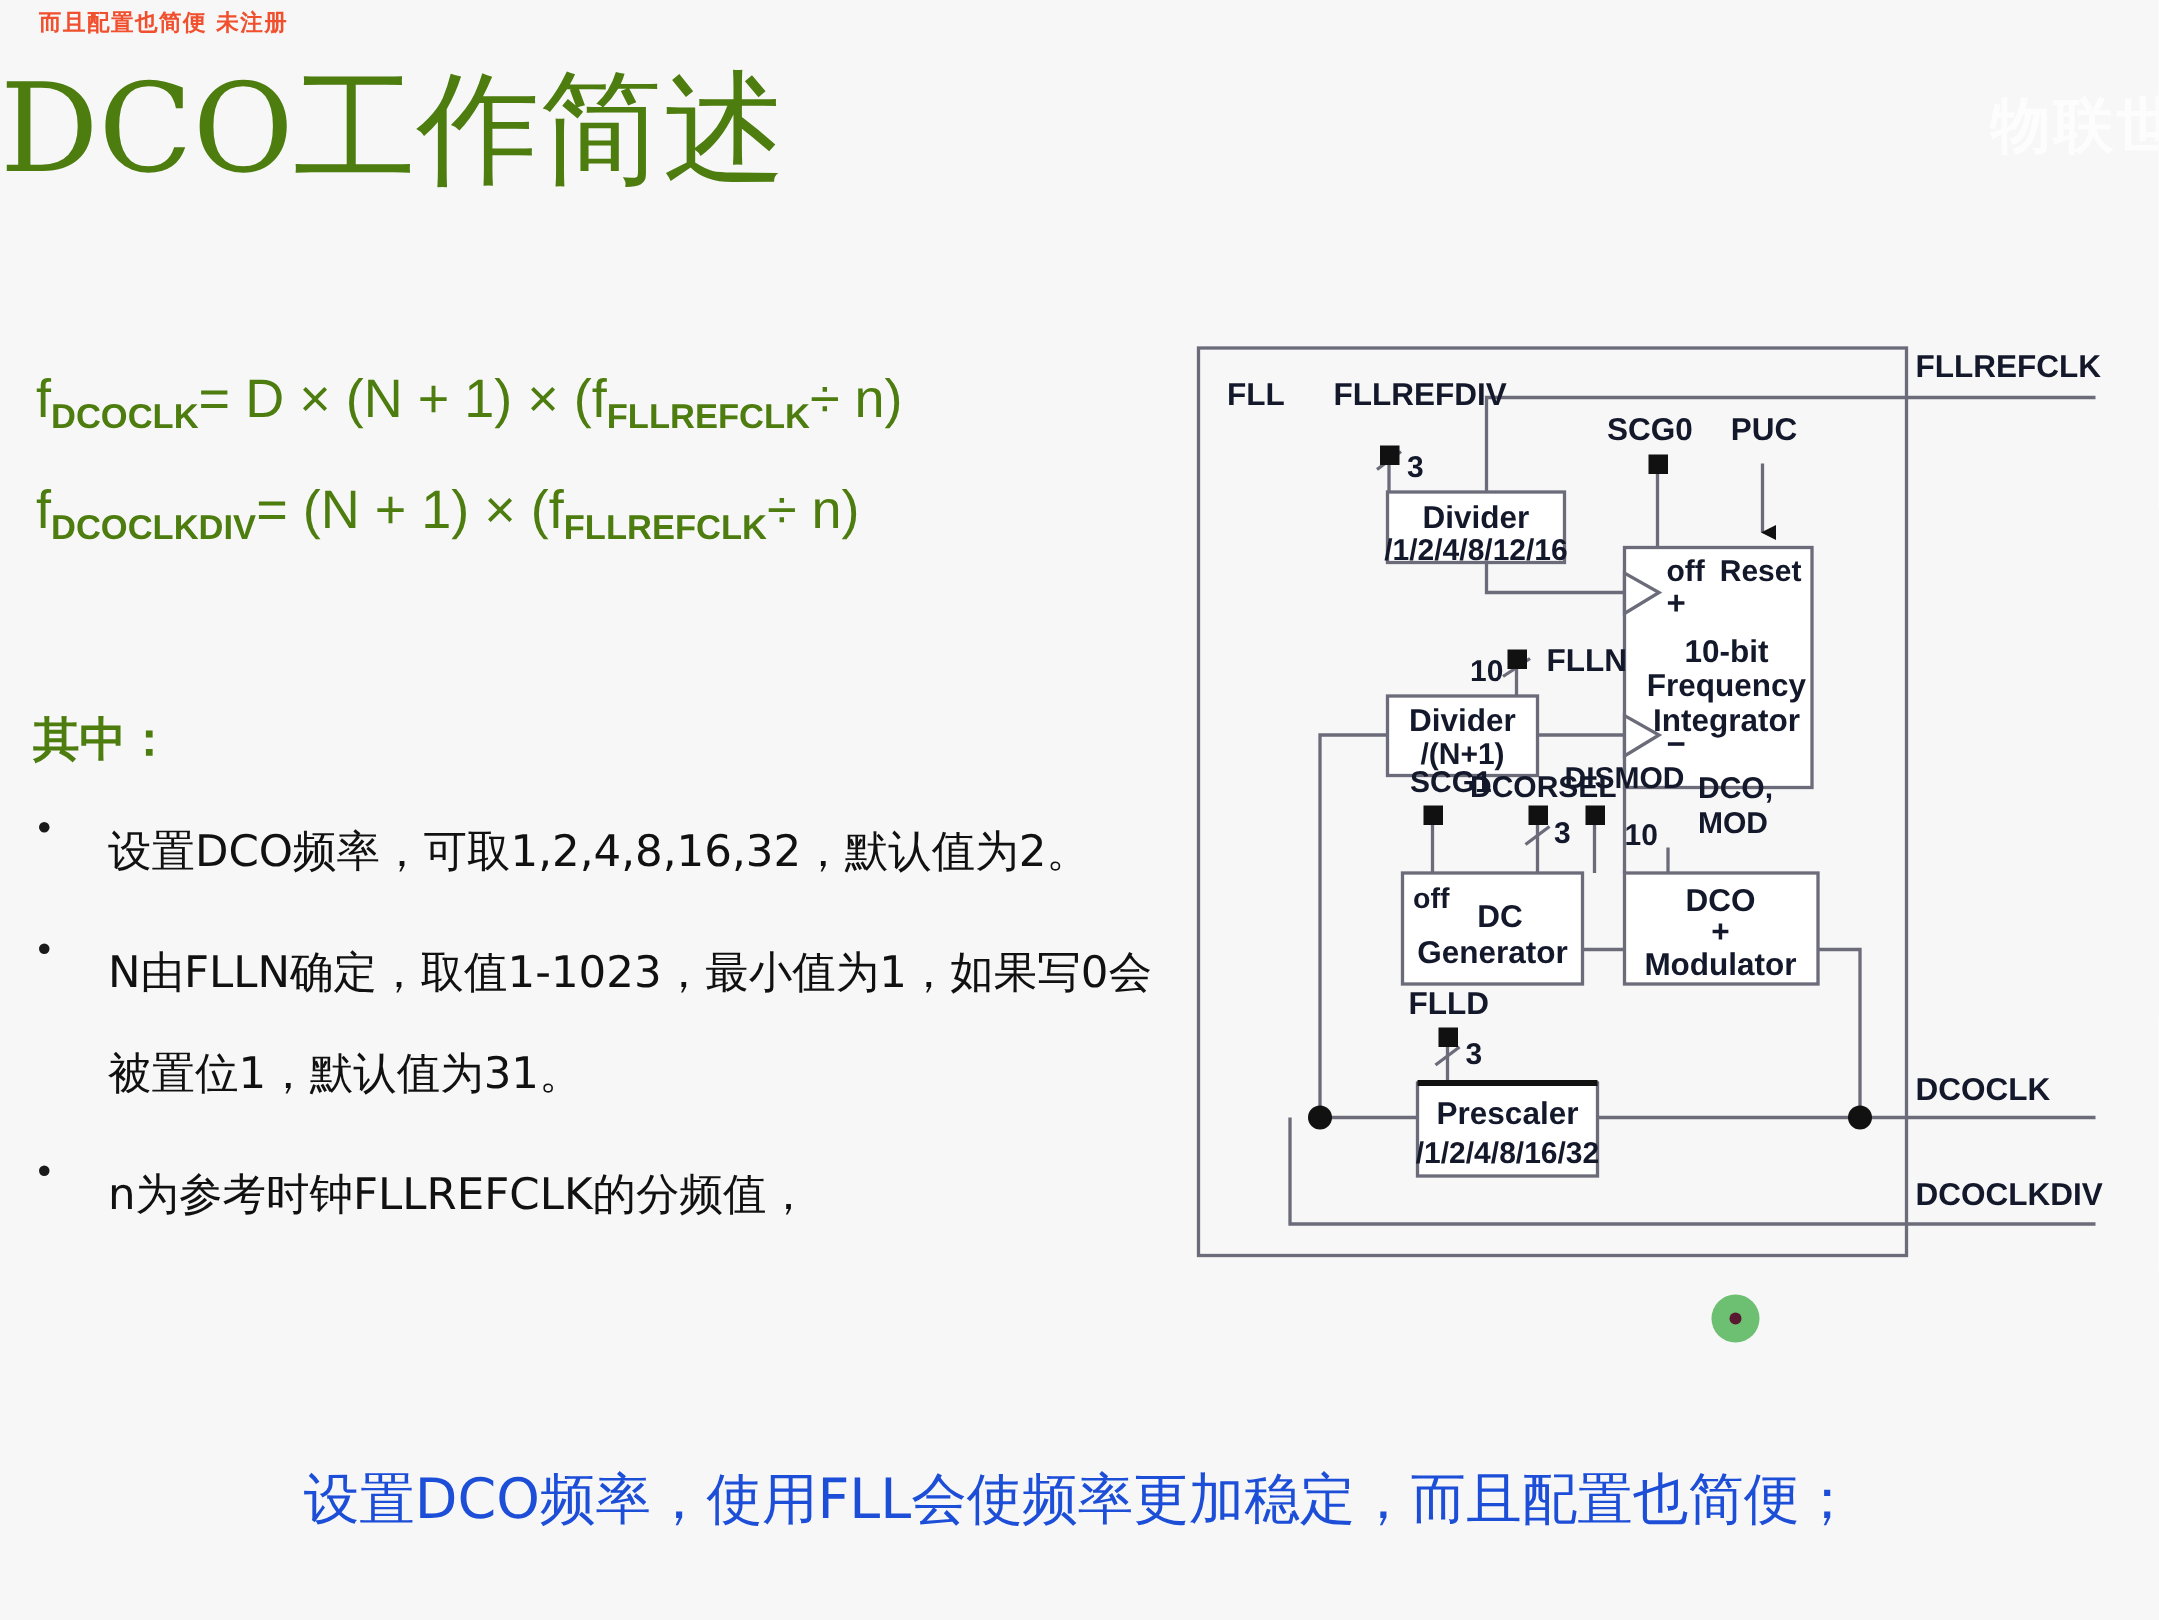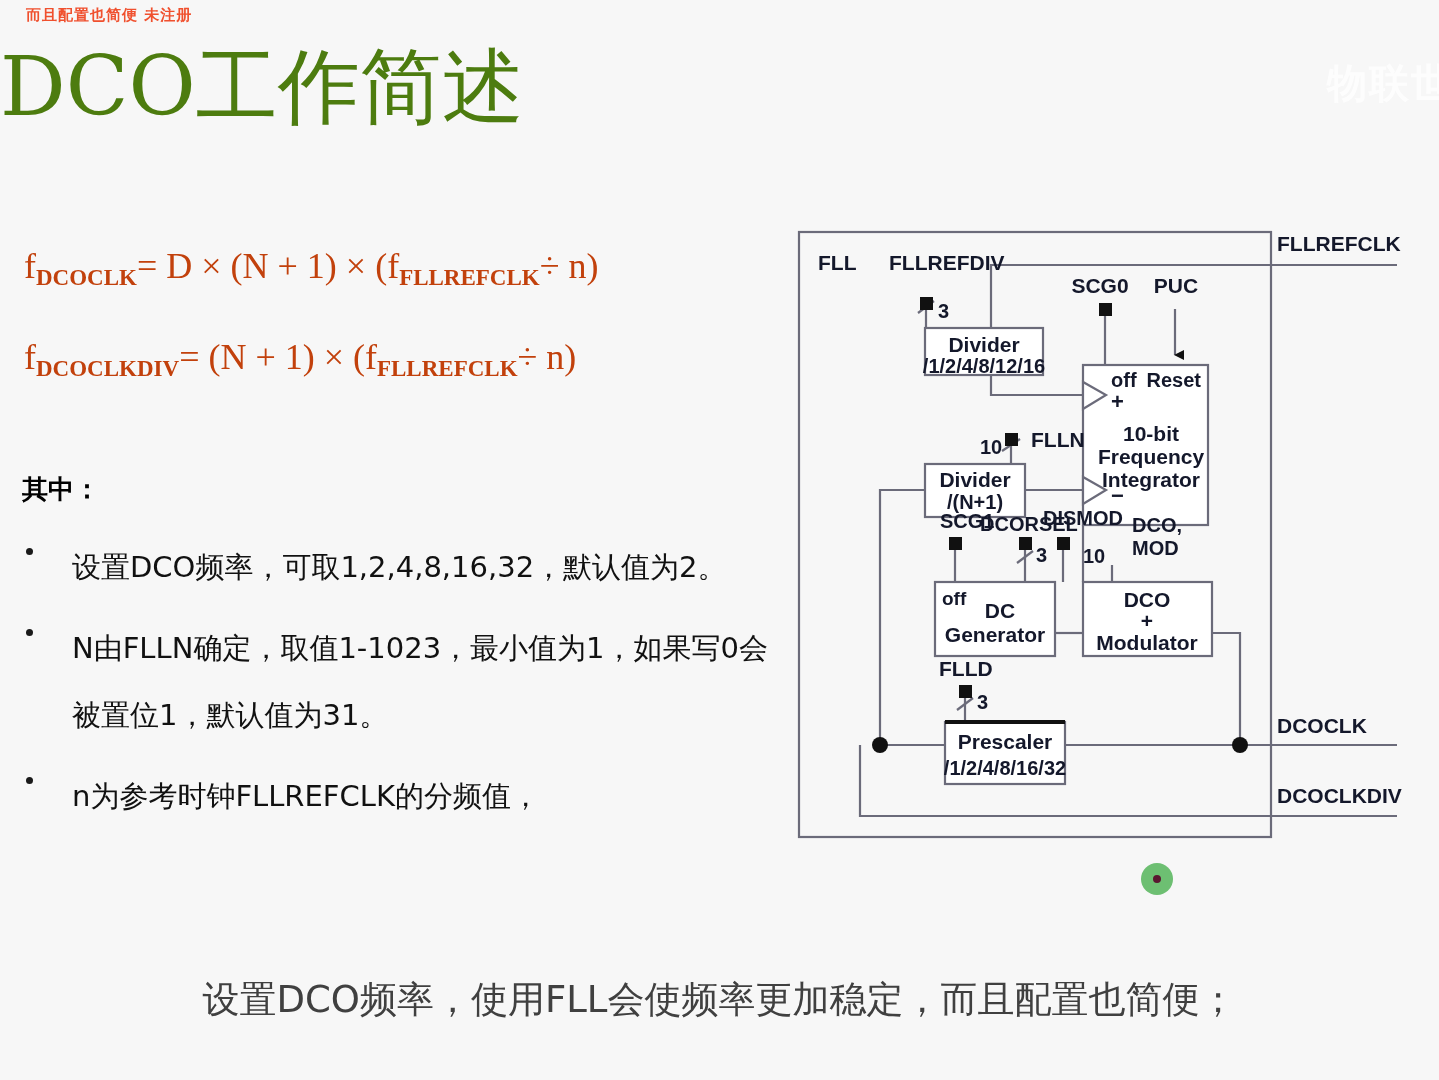--- a/index.html
+++ b/index.html
@@ -55,43 +55,43 @@
     font-family: "DejaVu Serif", "Liberation Serif", serif;
     font-weight: 400;
     white-space: nowrap;
   }
 
   
   .formula {
     position: absolute;
     left: 24px;
     font-size: 36px;
-    color: #c2410c;
-    white-space: nowrap;
-    font-family: Liberation Serif, serif;
+    color: #4d7c0f;
+    white-space: nowrap;
+    font-family: Liberation Sans, sans-serif;
   }
   #formula-1 { top: 245px; }
-  #formula-2 { top: 336px; }
+  #formula-2 { top: 319px; }
   .formula .sub {
     font-size: 23px;
     font-weight: bold;
     vertical-align: baseline;
     position: relative;
     top: 7px;
     letter-spacing: 0px;
   }
 
   
   .where-heading {
     position: absolute;
     left: 22px;
     top: 472px;
-    font-size: 26px;
+    font-size: 31px;
     font-weight: bold;
-    color: #000000;
+    color: #4d7c0f;
     font-family: "DejaVu Sans", "Liberation Sans", sans-serif;
   }
   .bullets {
     position: absolute;
     left: 20px;
     top: 534px;
     width: 760px;
   }
   .bullet {
     position: relative;
@@ -116,21 +116,21 @@
   }
 
   
   .caption {
     position: absolute;
     left: 0;
     top: 975px;
     width: 1439px;
     text-align: center;
     font-size: 37px;
-    color: #404040;
+    color: #1d4ed8;
     white-space: nowrap;
     font-family: "DejaVu Sans", "Liberation Sans", sans-serif;
   }
 
   
   #diagram {
     position: absolute;
     left: 780px;
     top: 215px;
     width: 640px;

